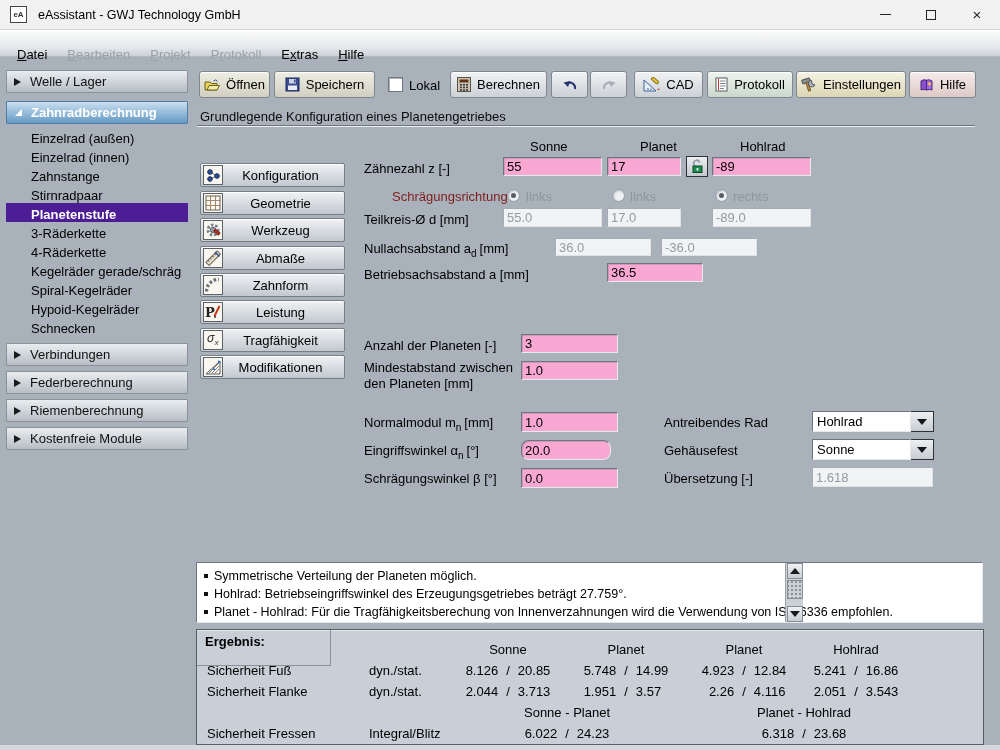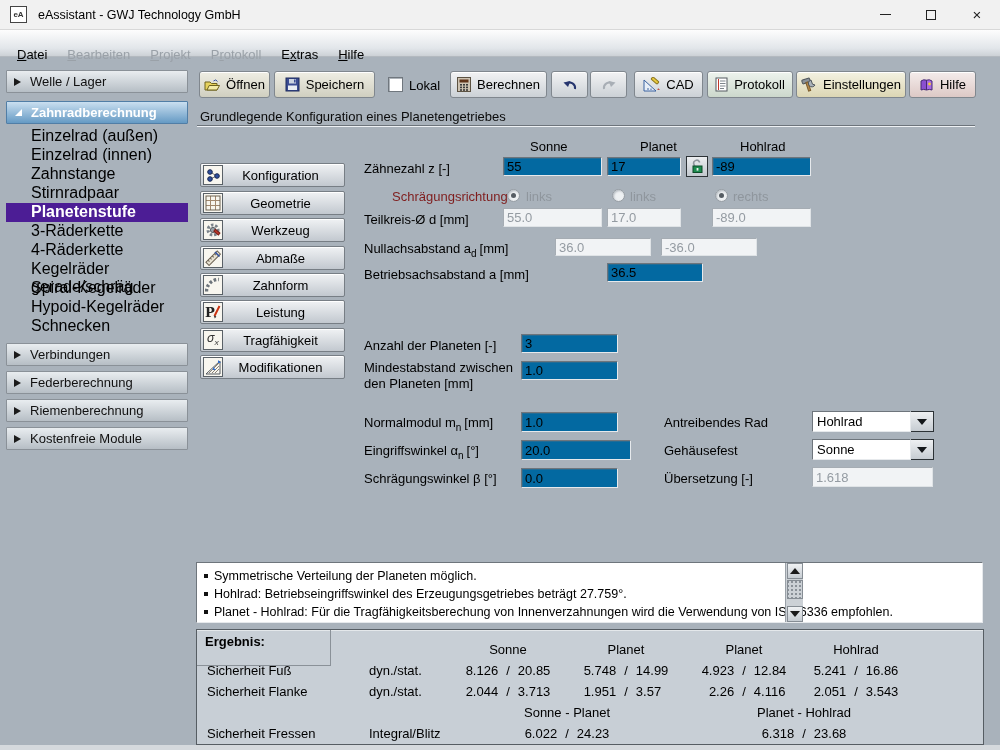--- a/index.html
+++ b/index.html
@@ -19,21 +19,21 @@
   
   .menubar { position:absolute; left:0; top:30px; width:1000px; height:27px; background:linear-gradient(#fdfdfd,#e2e6ea 70%,#ccd1d6); border-bottom:1px solid #b3b9bf; display:flex; align-items:center; padding-left:7px; font-size:13px; }
   .menu-item { padding:0 10px; color:#000;margin-top:23px; }
   .menu-item.disabled { color:#9aa1a8; }
   .menu-item u { text-decoration:underline; }
 
   
   .side-header { position:absolute; left:6px; width:182px; height:23px; display:flex; align-items:center; padding-left:7px; font-size:13px; color:#111; background:linear-gradient(#e9edf0,#b6bec5); border:1px solid #8a9198; border-radius:1px; }
   .side-header .tri-r { width:0; height:0; border-left:7px solid #1b1b1b; border-top:4.5px solid transparent; border-bottom:4.5px solid transparent; margin-right:9px; }
   .side-header.expanded { background:linear-gradient(#cadff0,#659ac4); color:#fff; font-weight:bold; border-color:#517ea6; }
-  .side-item { position:absolute; left:6px; width:182px; height:19px; display:flex; align-items:flex-start; padding-left:25px; font-size:16px; color:#000; }
+  .side-item { position:absolute; left:6px; width:182px; height:19px; display:flex; align-items:flex-end; padding-left:25px; font-size:13px; color:#000; }
   .side-item.selected { background:#4c1d95; color:#fff; font-weight:bold; }
 
   
   .tb { position:absolute; top:71px; height:27px; display:flex; align-items:center; justify-content:center; gap:6px; font-size:13px; color:#000; border:1px solid #80878e; border-radius:3px; box-shadow:inset 0 1px 0 #fff; background:linear-gradient(#f2f3f4,#ccd1d6); }
   .tb.warm   { background:linear-gradient(#efeee4,#d0cfc0); }
   .tb.green  { background:linear-gradient(#eef4ee,#ccd8cc); }
   .tb.yellow { background:linear-gradient(#f4f2e2,#dcd6b4); }
   .tb.pink   { background:linear-gradient(#f4eceb,#ddc9c6); }
   .tb.disabled { color:#9aa1a8; }
   .checkbox { position:absolute; width:15px; height:15px; background:#fff; border:1px solid #70777e; box-shadow:inset 1px 1px 0 #aeb4ba; }
@@ -50,21 +50,21 @@
   .sigma { font-family:Liberation Mono, monospace; font-style:italic; font-size:12px; color:#333; }
   .sigma sub { font-size:8px; }
   .pletter { font-family:"DejaVu Serif", serif; font-weight:bold; font-size:13px; color:#222; }
 
   
   .flabel { position:absolute; font-size:13px; color:#000; white-space:nowrap; }
   .flabel.gray { color:#7f1d1d;margin-left:28px; }
   .flabel sub { font-size:10px; }
   .unit { margin-left:3px; }
   .colhead { position:absolute; top:139px; font-size:13px; color:#000; }
-  .tin { position:absolute; background:#0369a1; border:1px solid; border-color:#6e757c #e6e9ec #e6e9ec #6e757c; box-shadow:inset 1px 1px 0 rgba(110,117,124,.30); font-family:"Liberation Sans",sans-serif; font-size:13px; padding:0 3px; color:#000; }
+  .tin { position:absolute; background:#f9a8d4; border:1px solid; border-color:#6e757c #e6e9ec #e6e9ec #6e757c; box-shadow:inset 1px 1px 0 rgba(110,117,124,.30); font-family:"Liberation Sans",sans-serif; font-size:13px; padding:0 3px; color:#000; }
   .tin.dis { background:#f1f3f5; color:#949ba2; border-color:#a5acb3 #dfe3e6 #dfe3e6 #a5acb3; box-shadow:none; }
   .lockbtn { position:absolute; width:22px; height:21px; background:linear-gradient(#eceef0,#c2c8ce); border:1px solid #2c3236; display:flex; align-items:center; justify-content:center; }
   .radio { position:absolute; width:13px; height:13px; border-radius:50%; background:#eef1f3; border:1px solid #959ca3; box-shadow:inset 1px 1px 2px #b6bcc2; }
   .radio.sel::after { content:""; position:absolute; left:3px; top:3px; width:5px; height:5px; border-radius:50%; background:#565d64; }
   .rlabel { position:absolute; font-size:13px; color:#8f969d; }
   .dropdown { position:absolute; height:21px; display:flex; }
   .dd-value { width:99px; background:#fff; border:1px solid; border-color:#6e757c #e6e9ec #e6e9ec #6e757c; font-size:13px; display:flex; align-items:center; padding-left:4px; color:#000; }
   .dd-btn { width:23px; background:linear-gradient(#eef0f2,#c6ccd2); border:1px solid #2c3236; border-left:none; display:flex; align-items:center; justify-content:center; }
   .dd-arrow { width:0; height:0; border-top:6px solid #14171a; border-left:5px solid transparent; border-right:5px solid transparent; }
 
@@ -397,21 +397,21 @@
   <span class="flabel" style="left:364px;top:338px">Anzahl der Planeten [-]</span>
   <input class="tin" style="left: 521px; top: 334px; width: 97px; height: 19px;" value="3">
 
   <span class="flabel" style="left:364px;top:360px">Mindestabstand zwischen</span>
   <span class="flabel" style="left:364px;top:376px">den Planeten [mm]</span>
   <input class="tin" style="left: 521px; top: 361px; width: 97px; height: 19px;" value="1.0">
 
   <span class="flabel" style="left:364px;top:415px"><span>Normalmodul m</span><sub>n</sub><span class="unit">[mm]</span></span>
   <input class="tin" style="left: 521px; top: 412px; width: 97px; height: 20px;" value="1.0">
   <span class="flabel" style="left:364px;top:443px"><span>Eingriffswinkel α</span><sub>n</sub><span class="unit">[°]</span></span>
-  <input class="tin" style="left: 521px; top: 440px; width: 110px; height: 20px;" value="20.0">
+  <input class="tin" style="left: 521px; top: 440px; width: 90px; height: 20px; border-radius: 8px;" value="20.0">
   <span class="flabel" style="left:364px;top:471px">Schrägungswinkel β [°]</span>
   <input class="tin" style="left: 521px; top: 468px; width: 97px; height: 20px;" value="0.0">
 
   <span class="flabel" style="left:664px;top:415px">Antreibendes Rad</span>
   <div class="dropdown" style="left:812px;top:411px">
     <div class="dd-value">Hohlrad</div>
     <div class="dd-btn">
         <span class="dd-arrow"></span>
       </div>
   </div>

